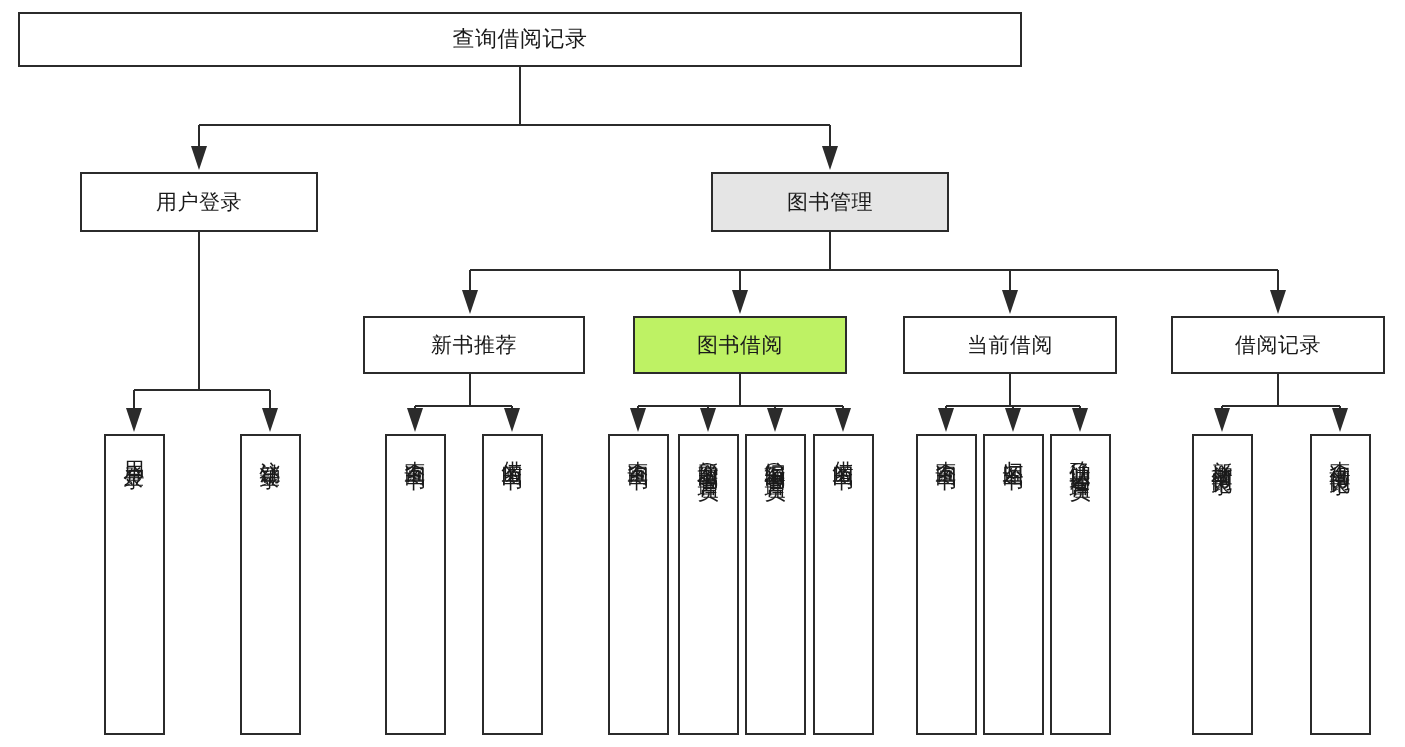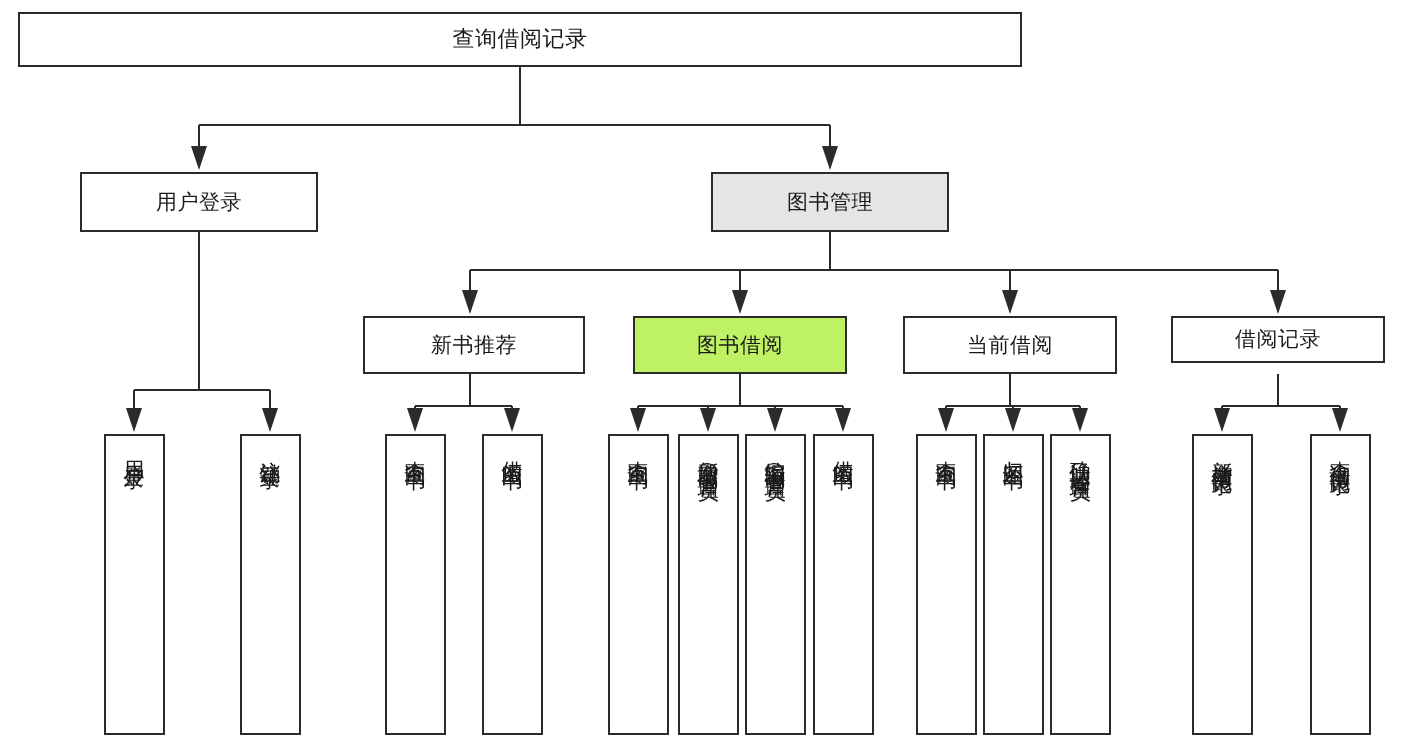--- a/index.html
+++ b/index.html
@@ -141,21 +141,21 @@
       </div>
       <div class="node horiz" style="left: 363px; top: 316px; width: 222px; height: 58px; border-color: rgb(43, 43, 43); background: rgb(255, 255, 255); color: rgb(26, 26, 26);">
         <span class="label">新书推荐</span>
       </div>
       <div class="node horiz" style="left: 633px; top: 316px; width: 214px; height: 58px; border-color: rgb(43, 43, 43); background: #bef264; color: rgb(26, 26, 26);">
         <span class="label">图书借阅</span>
       </div>
       <div class="node horiz" style="left: 903px; top: 316px; width: 214px; height: 58px; border-color: rgb(43, 43, 43); background: rgb(255, 255, 255); color: rgb(26, 26, 26);">
         <span class="label">当前借阅</span>
       </div>
-      <div class="node horiz" style="left: 1171px; top: 316px; width: 214px; height: 47px; border-color: rgb(43, 43, 43); background: rgb(255, 255, 255); color: rgb(26, 26, 26);">
+      <div class="node horiz" style="left: 1171px; top: 316px; width: 214px; height: 58px; border-color: rgb(43, 43, 43); background: rgb(255, 255, 255); color: rgb(26, 26, 26);">
         <span class="label">借阅记录</span>
       </div>
       <div class="node vert" style="left: 104px; top: 434px; width: 61px; height: 301px; border-color: rgb(43, 43, 43); background: rgb(255, 255, 255); color: rgb(26, 26, 26);">
         <span class="label">用户登录</span>
       </div>
       <div class="node vert" style="left: 240px; top: 434px; width: 61px; height: 301px; border-color: rgb(43, 43, 43); background: rgb(255, 255, 255); color: rgb(26, 26, 26);">
         <span class="label">注销登录</span>
       </div>
       <div class="node vert" style="left: 385px; top: 434px; width: 61px; height: 301px; border-color: rgb(43, 43, 43); background: rgb(255, 255, 255); color: rgb(26, 26, 26);">
         <span class="label">查询图书</span>

